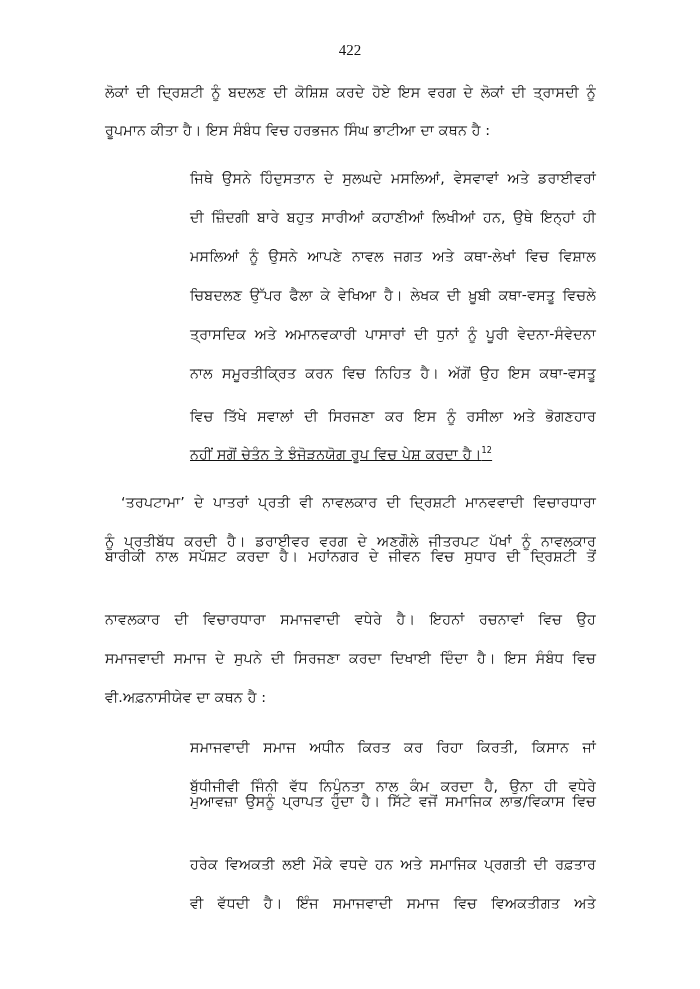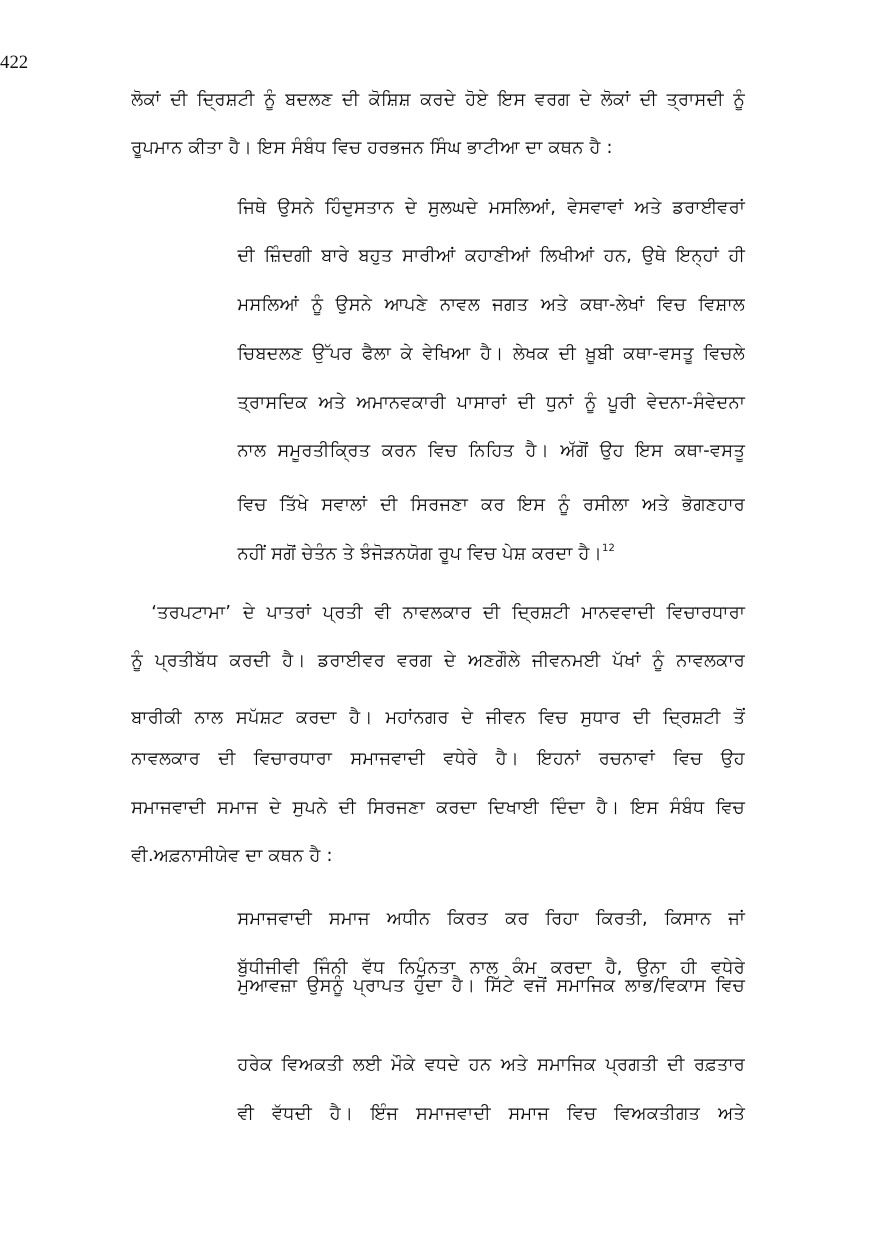--- a/index.html
+++ b/index.html
@@ -2,31 +2,32 @@
 <html><head>
 <meta charset="utf-8">
 <style>
   html, body { margin: 0; padding: 0; background: #ffffff; }
   body {
     width: 700px; height: 989px; position: relative; overflow: hidden;
     font-family: "DejaVu Sans", "Liberation Sans", sans-serif;
     color: #111111;
   }
   .page-number {
-    position: absolute; top: 42px; left: 0; width: 700px; text-align: left;
+    position: absolute; top: 42px; left: 0; width: 700px; text-align: center;
     font-family: "Liberation Serif", "DejaVu Serif", serif; font-size: 15px; color: #111;
   }
   .line {
     position: absolute; white-space: nowrap; font-size: 14.2px; letter-spacing: 0.2px;
     line-height: 20px;
+    margin-top: 12px;
   }
   .full { left: 105px; width: 491px; text-align: justify; text-align-last: justify; }
   .full.last { text-align-last: left; }
   .indent { left: 190px; width: 406px; text-align: justify; text-align-last: justify; }
-  .indent.last { text-align-last: left; }
+  .indent.last { text-align-last: left; text-decoration: underline; }
   .para-first { left: 105px; width: 491px; text-indent: 16px; text-align: justify; text-align-last: justify; }
   sup { font-size: 8px; vertical-align: 6px; }
 </style>
 </head>
 <body>
 
 <div>
   <div class="page-number">422</div>
 
   <div class="line full" style="top:70px">ਲੋਕਾਂ ਦੀ ਦ੍ਰਿਸ਼ਟੀ ਨੂੰ ਬਦਲਣ ਦੀ ਕੋਸ਼ਿਸ਼ ਕਰਦੇ ਹੋਏ ਇਸ ਵਰਗ ਦੇ ਲੋਕਾਂ ਦੀ ਤ੍ਰਾਸਦੀ ਨੂੰ</div>
@@ -35,22 +36,22 @@
   <div class="line indent" style="top:156px">ਜਿਥੇ ਉਸਨੇ ਹਿੰਦੁਸਤਾਨ ਦੇ ਸੁਲਘਦੇ ਮਸਲਿਆਂ, ਵੇਸਵਾਵਾਂ ਅਤੇ ਡਰਾਈਵਰਾਂ</div>
   <div class="line indent" style="top:195px">ਦੀ ਜ਼ਿੰਦਗੀ ਬਾਰੇ ਬਹੁਤ ਸਾਰੀਆਂ ਕਹਾਣੀਆਂ ਲਿਖੀਆਂ ਹਨ, ਉਥੇ ਇਨ੍ਹਾਂ ਹੀ</div>
   <div class="line indent" style="top:234px">ਮਸਲਿਆਂ ਨੂੰ ਉਸਨੇ ਆਪਣੇ ਨਾਵਲ ਜਗਤ ਅਤੇ ਕਥਾ-ਲੇਖਾਂ ਵਿਚ ਵਿਸ਼ਾਲ</div>
   <div class="line indent" style="top:273px">ਚਿਬਦਲਣ ਉੱਪਰ ਫੈਲਾ ਕੇ ਵੇਖਿਆ ਹੈ। ਲੇਖਕ ਦੀ ਖ਼ੂਬੀ ਕਥਾ-ਵਸਤੂ ਵਿਚਲੇ</div>
   <div class="line indent" style="top:312px">ਤ੍ਰਾਸਦਿਕ ਅਤੇ ਅਮਾਨਵਕਾਰੀ ਪਾਸਾਰਾਂ ਦੀ ਧੁਨਾਂ ਨੂੰ ਪੂਰੀ ਵੇਦਨਾ-ਸੰਵੇਦਨਾ</div>
   <div class="line indent" style="top:351px">ਨਾਲ ਸਮੂਰਤੀਕ੍ਰਿਤ ਕਰਨ ਵਿਚ ਨਿਹਿਤ ਹੈ। ਅੱਗੋਂ ਉਹ ਇਸ ਕਥਾ-ਵਸਤੂ</div>
   <div class="line indent" style="top:394px">ਵਿਚ ਤਿੱਖੇ ਸਵਾਲਾਂ ਦੀ ਸਿਰਜਣਾ ਕਰ ਇਸ ਨੂੰ ਰਸੀਲਾ ਅਤੇ ਭੋਗਣਹਾਰ</div>
   <div class="line indent last" style="top:429px"><span>ਨਹੀਂ ਸਗੋਂ ਚੇਤੰਨ ਤੇ ਝੰਜੋੜਨਯੋਗ ਰੂਪ ਵਿਚ ਪੇਸ਼ ਕਰਦਾ ਹੈ।</span><sup>12</sup></div>
 
   <div class="line para-first" style="top:480px">‘ਤਰਪਟਾਮਾ’ ਦੇ ਪਾਤਰਾਂ ਪ੍ਰਤੀ ਵੀ ਨਾਵਲਕਾਰ ਦੀ ਦ੍ਰਿਸ਼ਟੀ ਮਾਨਵਵਾਦੀ ਵਿਚਾਰਧਾਰਾ</div>
-  <div class="line full" style="top:519px">ਨੂੰ ਪ੍ਰਤੀਬੱਧ ਕਰਦੀ ਹੈ। ਡਰਾਈਵਰ ਵਰਗ ਦੇ ਅਣਗੌਲੇ ਜੀਵਨਮਈ ਪੱਖਾਂ ਨੂੰ ਨਾਵਲਕਾਰ</div>
-  <div class="line full" style="top:564px">ਬਾਰੀਕੀ ਨਾਲ ਸਪੱਸ਼ਟ ਕਰਦਾ ਹੈ। ਮਹਾਂਨਗਰ ਦੇ ਜੀਵਨ ਵਿਚ ਸੁਧਾਰ ਦੀ ਦ੍ਰਿਸ਼ਟੀ ਤੋਂ</div>
+  <div class="line full" style="top:519px">ਨੂੰ ਪ੍ਰਤੀਬੱਧ ਕਰਦੀ ਹੈ। ਡਰਾਈਵਰ ਵਰਗ ਦੇ ਅਣਗੌਲੇ ਜੀਤਰਪਟ ਪੱਖਾਂ ਨੂੰ ਨਾਵਲਕਾਰ</div>
+  <div class="line full" style="top:534px">ਬਾਰੀਕੀ ਨਾਲ ਸਪੱਸ਼ਟ ਕਰਦਾ ਹੈ। ਮਹਾਂਨਗਰ ਦੇ ਜੀਵਨ ਵਿਚ ਸੁਧਾਰ ਦੀ ਦ੍ਰਿਸ਼ਟੀ ਤੋਂ</div>
   <div class="line full" style="top:597px">ਨਾਵਲਕਾਰ ਦੀ ਵਿਚਾਰਧਾਰਾ ਸਮਾਜਵਾਦੀ ਵਧੇਰੇ ਹੈ। ਇਹਨਾਂ ਰਚਨਾਵਾਂ ਵਿਚ ਉਹ</div>
   <div class="line full" style="top:636px">ਸਮਾਜਵਾਦੀ ਸਮਾਜ ਦੇ ਸੁਪਨੇ ਦੀ ਸਿਰਜਣਾ ਕਰਦਾ ਦਿਖਾਈ ਦਿੰਦਾ ਹੈ। ਇਸ ਸੰਬੰਧ ਵਿਚ</div>
   <div class="line full last" style="top:675px">ਵੀ.ਅਫ਼ਨਾਸੀਯੇਵ ਦਾ ਕਥਨ ਹੈ :</div>
 
   <div class="line indent" style="top:725px">ਸਮਾਜਵਾਦੀ ਸਮਾਜ ਅਧੀਨ ਕਿਰਤ ਕਰ ਰਿਹਾ ਕਿਰਤੀ, ਕਿਸਾਨ ਜਾਂ</div>
   <div class="line indent" style="top:764px">ਬੁੱਧੀਜੀਵੀ ਜਿੰਨੀ ਵੱਧ ਨਿਪੁੰਨਤਾ ਨਾਲ ਕੰਮ ਕਰਦਾ ਹੈ, ਉਨਾ ਹੀ ਵਧੇਰੇ</div>
   <div class="line indent" style="top:779px">ਮੁਆਵਜ਼ਾ ਉਸਨੂੰ ਪ੍ਰਾਪਤ ਹੁੰਦਾ ਹੈ। ਸਿੱਟੇ ਵਜੋਂ ਸਮਾਜਿਕ ਲਾਭ/ਵਿਕਾਸ ਵਿਚ</div>
   <div class="line indent" style="top:842px">ਹਰੇਕ ਵਿਅਕਤੀ ਲਈ ਮੌਕੇ ਵਧਦੇ ਹਨ ਅਤੇ ਸਮਾਜਿਕ ਪ੍ਰਗਤੀ ਦੀ ਰਫ਼ਤਾਰ</div>
   <div class="line indent" style="top:881px">ਵੀ ਵੱਧਦੀ ਹੈ। ਇੰਜ ਸਮਾਜਵਾਦੀ ਸਮਾਜ ਵਿਚ ਵਿਅਕਤੀਗਤ ਅਤੇ</div>
 </div>

